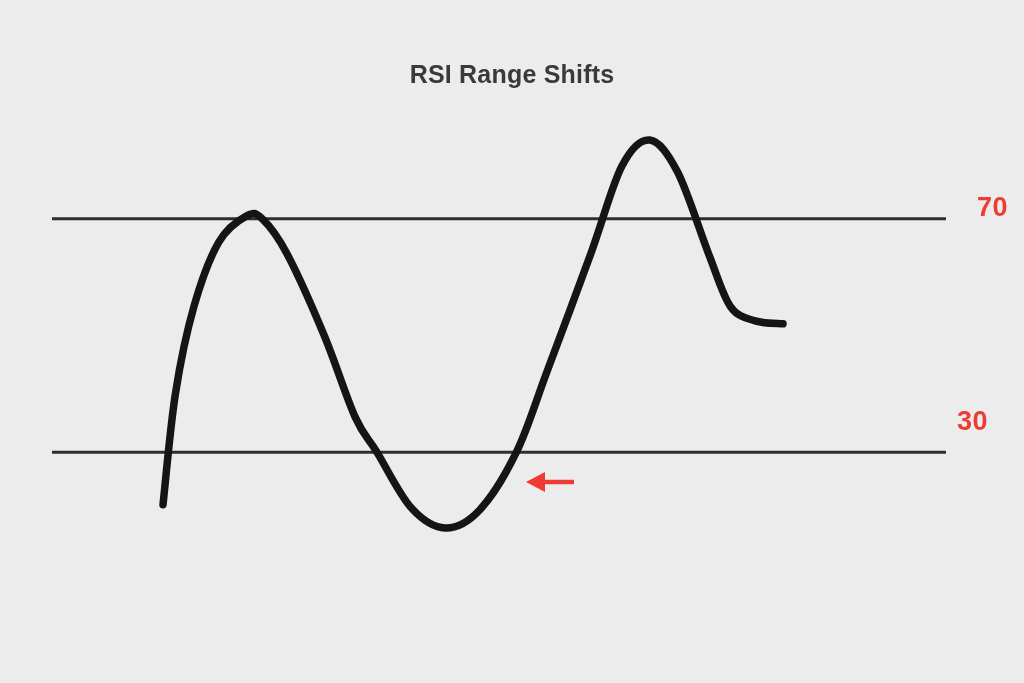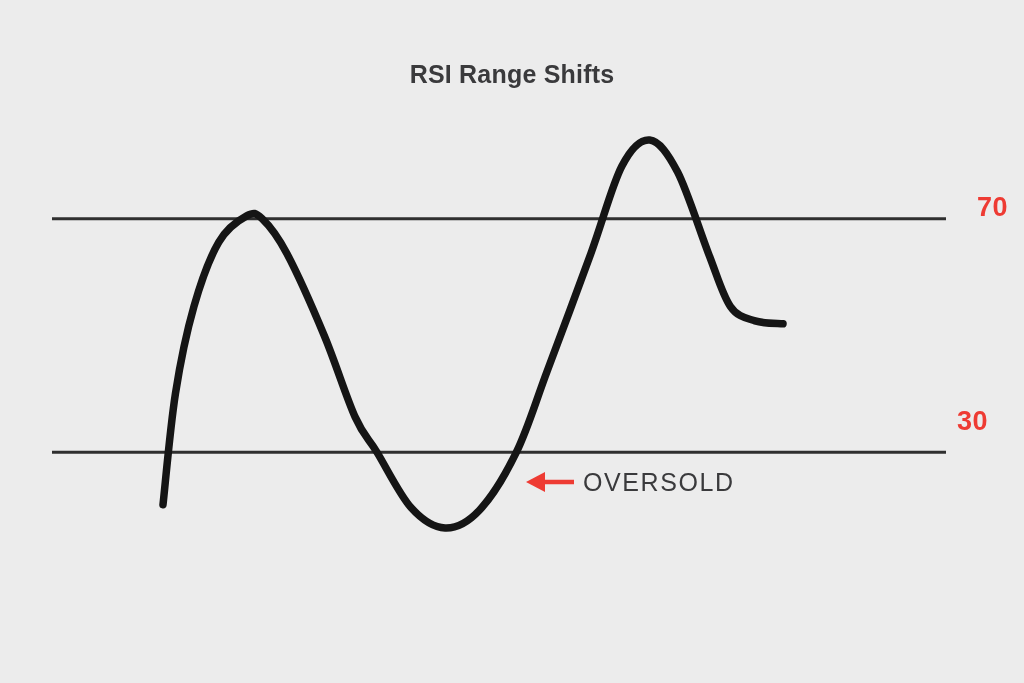--- a/index.html
+++ b/index.html
@@ -68,21 +68,20 @@
   }
 </style>
 </head>
 <body>
 
 <div class="canvas">
 
   <div class="chart-title">RSI Range Shifts</div>
 
 
-  <div class="zone-label zone-oversold">OVERSOLD</div>
 
   <div class="level-value level-70">70</div>
 
   <div class="level-value level-30">30</div>
 
   <svg class="plot-svg" width="1024" height="683" viewBox="0 0 1024 683">
 
     <line id="ref-line-upper" x1="52" y1="218.76691729323306" x2="946" y2="218.76691729323306" stroke="#2F2F2F" stroke-width="3"></line>
 
     <line id="ref-line-lower" x1="52" y1="452.15037593984965" x2="946" y2="452.15037593984965" stroke="#2F2F2F" stroke-width="3"></line>

